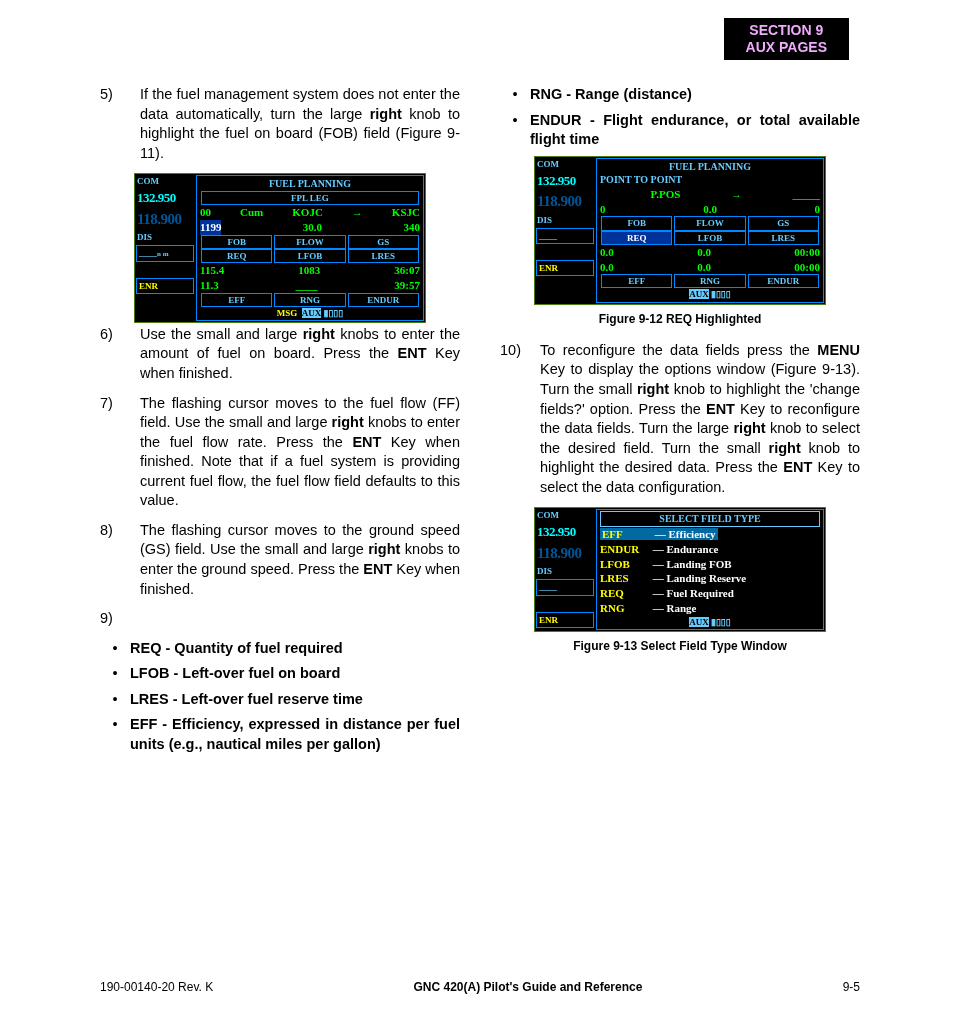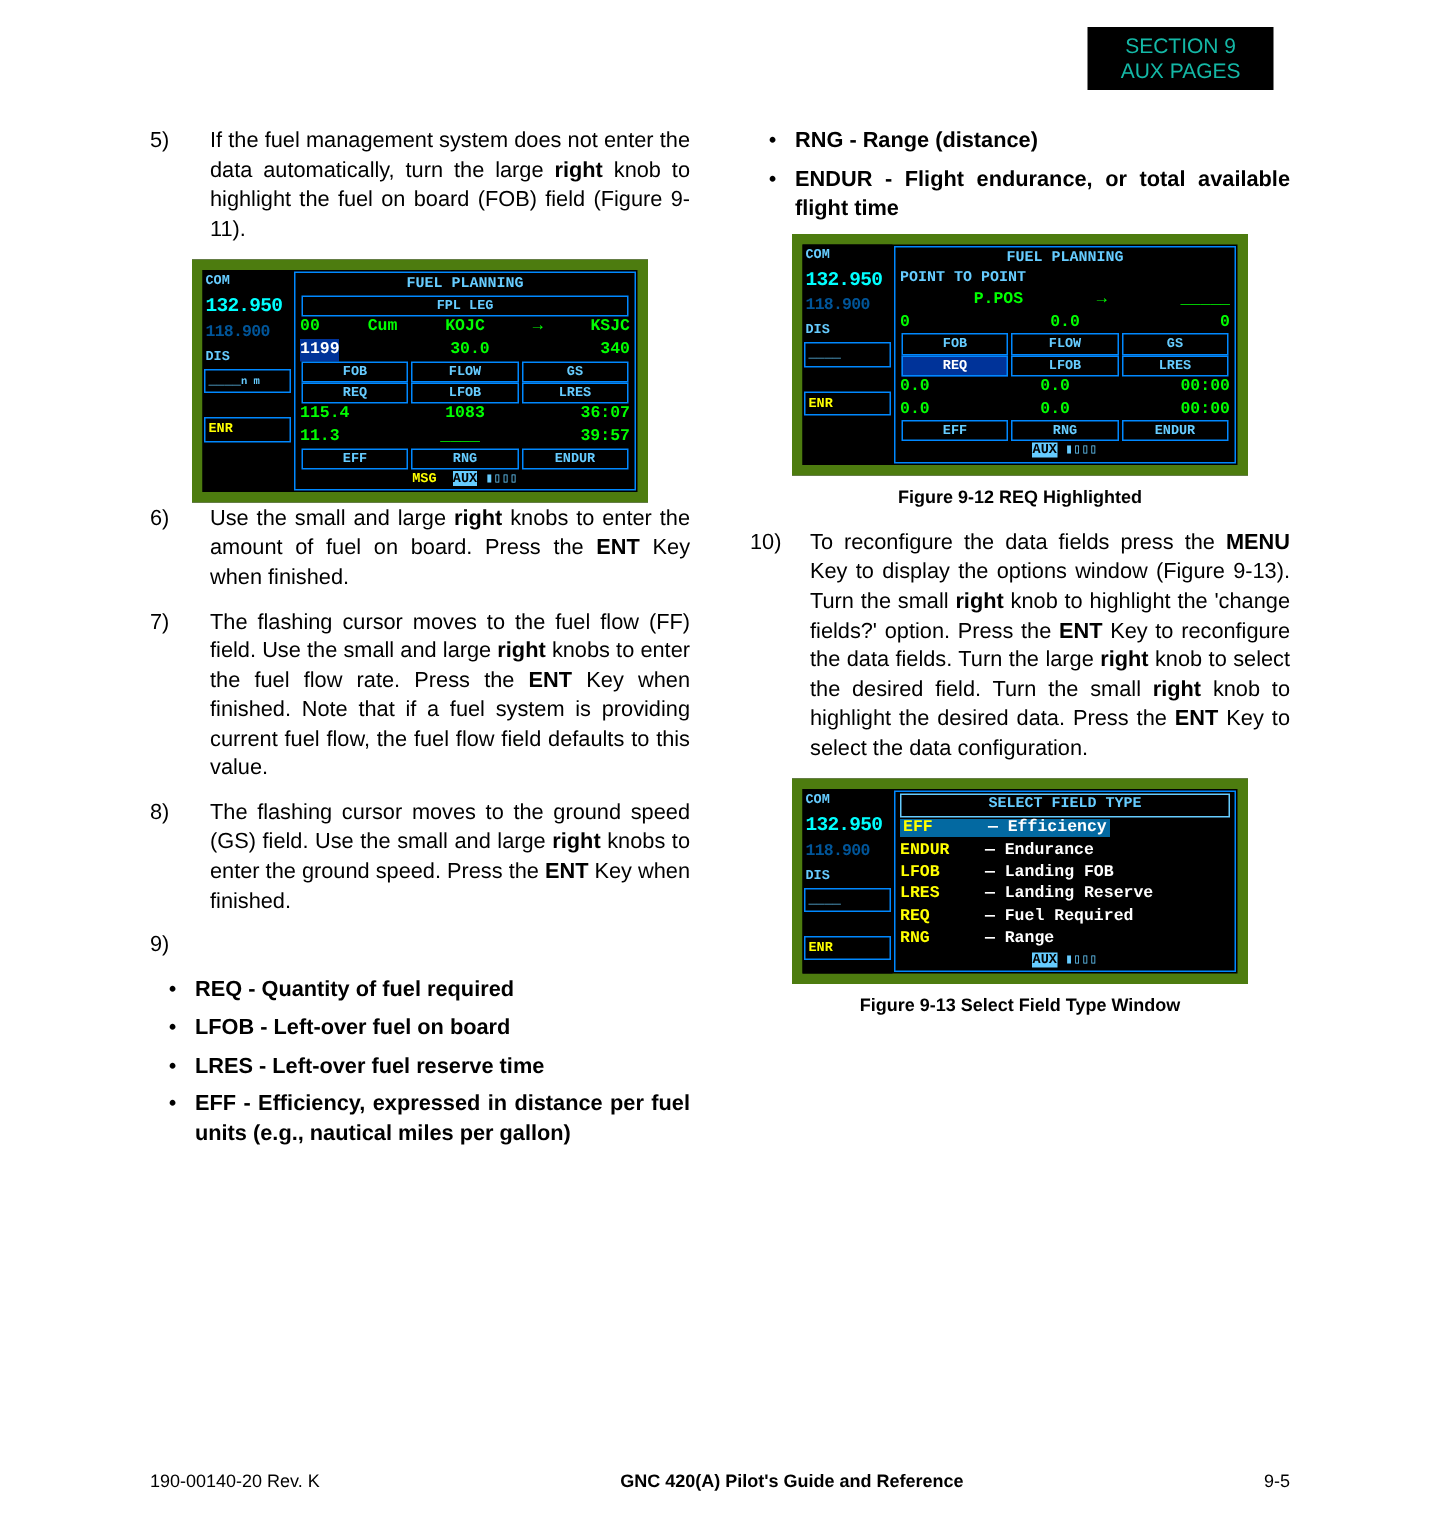--- a/index.html
+++ b/index.html
@@ -15,23 +15,23 @@
     position: relative;
     width: 954px;
     height: 1014px;
     box-sizing: border-box;
   }
   .header-bar {
     position: absolute;
     right: 105px;
     top: 18px;
     background: #000;
-    color: #14b8a6;
+    color: #f0abfc;
     padding: 4px 22px;
-    font-weight: normal;
+    font-weight: bold;
     text-align: center;
     font-size: 14px;
     line-height: 1.2;
   }
   .columns {
     position: absolute;
     top: 85px;
     left: 100px;
     width: 760px;
     display: flex;
@@ -64,50 +64,50 @@
   .bullet .txt { flex:1; text-align: justify; font-weight: bold;}
   .fig-caption {
     text-align: center;
     font-weight: bold;
     font-size: 12px;
     margin: 6px 0 14px 0;
   }
   .gps {
     width: 290px;
     margin: 6px auto 2px auto;
-    border: 7px solid #4d7c0f;
+    border: 1px solid #4d7c0f;
     background: #000;
-    font-family: Liberation Mono, monospace;
+    font-family: Liberation Serif, serif;
     font-size: 11px;
     font-weight: bold;
     display: flex;
   }
   .gps-left {
     width: 60px;
     background: #000;
     color: #0ff;
   }
   .gps-left div { padding: 1px 2px; }
   .gps-left .box { border:1px solid #08f; margin:1px; font-size:9px; color:#6cf;}
   .gps-left .freq { color:#0ff; font-size:13px; letter-spacing:-0.5px;}
-  .gps-left .freq2 { color:#059; font-size:11px; letter-spacing:-0.5px;}
+  .gps-left .freq2 { color:#059; font-size:15px; letter-spacing:-0.5px;}
   .gps-left .lbl { color:#6cf; font-size:9px;}
   .gps-main {
     flex:1;
     background:#000;
     color:#0f0;
     border:1px solid #08f;
     margin:1px;
     padding:1px 3px;
   }
   .gps-title { color:#6cf; text-align:center; font-size:10px;}
   .gps-sub   { color:#6cf; text-align:left; font-size:10px;}
   .gps-row { display:flex; justify-content:space-between; }
   .gps-row span { color:#0f0; }
-  .gps-hdr { color:#6cf; font-size:9px; display:flex; justify-content:flex-start;}
+  .gps-hdr { color:#6cf; font-size:9px; display:flex; justify-content:flex-end;}
   .gps-h { border:1px solid #08f; padding:0 3px; margin:0 1px; flex:1; text-align:center; color:#6cf;}
   .gps-bottom { color:#6cf; font-size:9px; text-align:center;}
   .gps-yellow { color:#ff0;}
   .gps-cyan { color:#6cf;}
   .menu-list { color:#fff;}
   .menu-list .sel { background:#0369a1; color:#fff; padding:0 2px;}
   .menu-list .k { color:#ff0; width:50px; display:inline-block;}
   .footer {
     position:absolute;
     bottom:20px;

